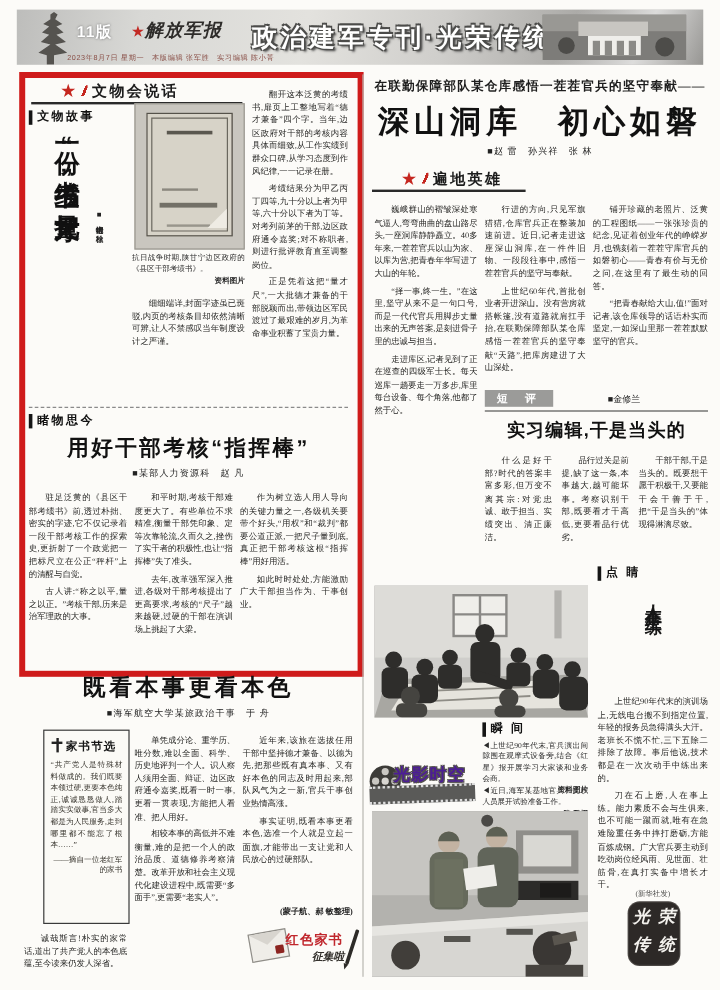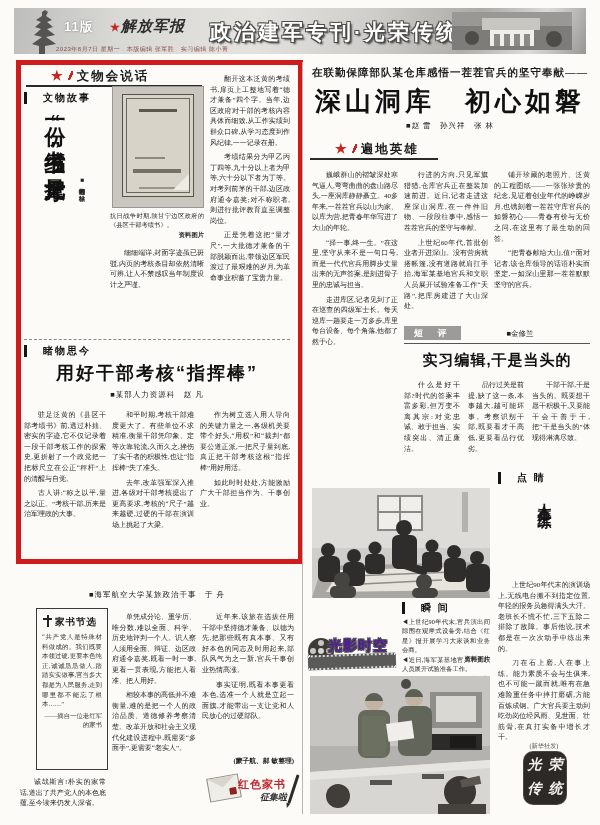--- a/index.html
+++ b/index.html
@@ -25,21 +25,21 @@
 
   
   .bodycol{font:7px/10.6px "Liberation Serif","DejaVu Serif",serif;color:#262624;text-align:justify;overflow:hidden;}
   .bodycol p{margin:4px 0 2px 0;text-indent:2em;}
   .sechead{font:bold 12.5px/15px "Liberation Sans",sans-serif;color:#1c1c1c;letter-spacing:2px;margin-left:23px;}
   .star{color:#c5261f;font-size:13px;margin-right:2px;}
   .flash{display:inline-block;width:6px;height:9px;margin-right:4px;
          background:linear-gradient(115deg,transparent 45%,#c5261f 45%,#c5261f 70%,transparent 70%);}
   .rule{background:#2a2a2a;height:1.5px;}
   .lbl{font:bold 10px/12px "Liberation Sans",sans-serif;color:#111;border-left:3px solid #151515;
-       padding-left:16px;letter-spacing:2px;}
+       padding-left:4px;letter-spacing:2px;}
   .caption{font:6.3px/9.3px "Liberation Serif",serif;color:#2b2b2b;text-align:justify;}
   .credit{font-weight:bold;text-align:right;display:block;}
   .dashrule{border-top:1px dashed #8a8a8a;height:0;}
   .byline{font:7.5px/10px "Liberation Serif",serif;color:#222;text-align:center;letter-spacing:1px;}
 
   
   .vheadline{writing-mode:vertical-rl;text-orientation:upright;font:bold 21px/26px "Liberation Sans",sans-serif;
              color:#111;letter-spacing:1px;}
   .vbyline{writing-mode:vertical-rl;text-orientation:upright;font:6.5px/9px "Liberation Serif",serif;color:#222;}
   .docphoto{background:#c9c6bf;border:1px solid #9a978f;}
@@ -168,20 +168,21 @@
   </div>
   <div class="abs bodycol" style="left:112px;top:406px;width:82px;height:144px;">
     <p>和平时期,考核干部难度更大了。有些单位不求精准,衡量干部凭印象、定等次靠轮流,久而久之,挫伤了实干者的积极性,也让“指挥棒”失了准头。</p>
     <p>去年,改革强军深入推进,各级对干部考核提出了更高要求,考核的“尺子”越来越硬,过硬的干部在演训场上挑起了大梁。</p>
   </div>
   <div class="abs bodycol" style="left:200px;top:406px;width:90px;height:144px;">
     <p>作为树立选人用人导向的关键力量之一,各级机关要带个好头,“用权”和“裁判”都要公道正派,一把尺子量到底,真正把干部考核这根“指挥棒”用好用活。</p>
     <p>如此时时处处,方能激励广大干部担当作为、干事创业。</p>
   </div>
 
+  <div class="abs" style="left:18px;top:562px;width:278px;font:bold 19px/24px 'Liberation Sans',sans-serif;text-align:center;letter-spacing:3px;color:#111;">既看本事更看本色</div>
   <div class="abs byline" style="left:18px;top:590px;width:278px;">■海军航空大学某旅政治干事　于 舟</div>
 
   <div class="abs letterbox" style="left:36px;top:608px;width:70px;height:160px;">
     <div class="hd"><span class="cross"></span><span>家书节选</span></div>
     <div class="letter">
       <span>“共产党人是特殊材料做成的。我们既要本领过硬,更要本色纯正,诚诚恳恳做人,踏踏实实做事,官当多大都是为人民服务,走到哪里都不能忘了根本……”</span>
       <span style="display:block;text-align:right;margin-top:2px;">——摘自一位老红军的家书</span>
     </div>
   </div>
   <div class="abs bodycol" style="left:20px;top:773px;width:86px;height:48px;">
@@ -213,21 +214,21 @@
   </div>
   <div class="abs rule" style="left:310px;top:158px;width:128px;"></div>
 
   <div class="abs bodycol" style="left:312px;top:166px;width:86px;height:318px;">
     <p>巍峨群山的褶皱深处寒气逼人,弯弯曲曲的盘山路尽头,一座洞库静静矗立。40多年来,一茬茬官兵以山为家、以库为营,把青春年华写进了大山的年轮。</p>
     <p>“择一事,终一生。”在这里,坚守从来不是一句口号,而是一代代官兵用脚步丈量出来的无声答案,是刻进骨子里的忠诚与担当。</p>
     <p>走进库区,记者见到了正在巡查的四级军士长。每天巡库一趟要走一万多步,库里每台设备、每个角落,他都了然于心。</p>
   </div>
   <div class="abs bodycol" style="left:404px;top:166px;width:84px;height:150px;">
     <p>行进的方向,只见军旗猎猎,仓库官兵正在整装加速前进。近日,记者走进这座深山洞库,在一件件旧物、一段段往事中,感悟一茬茬官兵的坚守与奉献。</p>
-    <p>上世纪60年代,首批创业者开进深山。没有营房就搭帐篷,没有道路就肩扛手抬,海军某基地官兵和文职人员展开试验准备工作“天路”,把库房建进了大山深处。</p>
+    <p>上世纪60年代,首批创业者开进深山。没有营房就搭帐篷,没有道路就肩扛手抬,在联勤保障部队某仓库感悟一茬茬官兵的坚守奉献“天路”,把库房建进了大山深处。</p>
     <p>“那时候条件苦,可没有一个人叫苦。”一位老兵回忆,大家心里只有一个念头:早一天建成洞库,早一天让党和人民放心。</p>
   </div>
   <div class="abs bodycol" style="left:494px;top:166px;width:96px;height:150px;">
     <p>铺开珍藏的老照片、泛黄的工程图纸——一张张珍贵的纪念,见证着创业年代的峥嵘岁月,也镌刻着一茬茬守库官兵的如磐初心——青春有价与无价之问,在这里有了最生动的回答。</p>
     <p>“把青春献给大山,值!”面对记者,该仓库领导的话语朴实而坚定,一如深山里那一茬茬默默坚守的官兵。</p>
   </div>
 
   <div class="abs" style="left:404px;top:322px;width:186px;height:142px;">
     <div style="border-bottom:1px solid #555;padding-bottom:2px;">
       <span class="tag">短 评</span>

